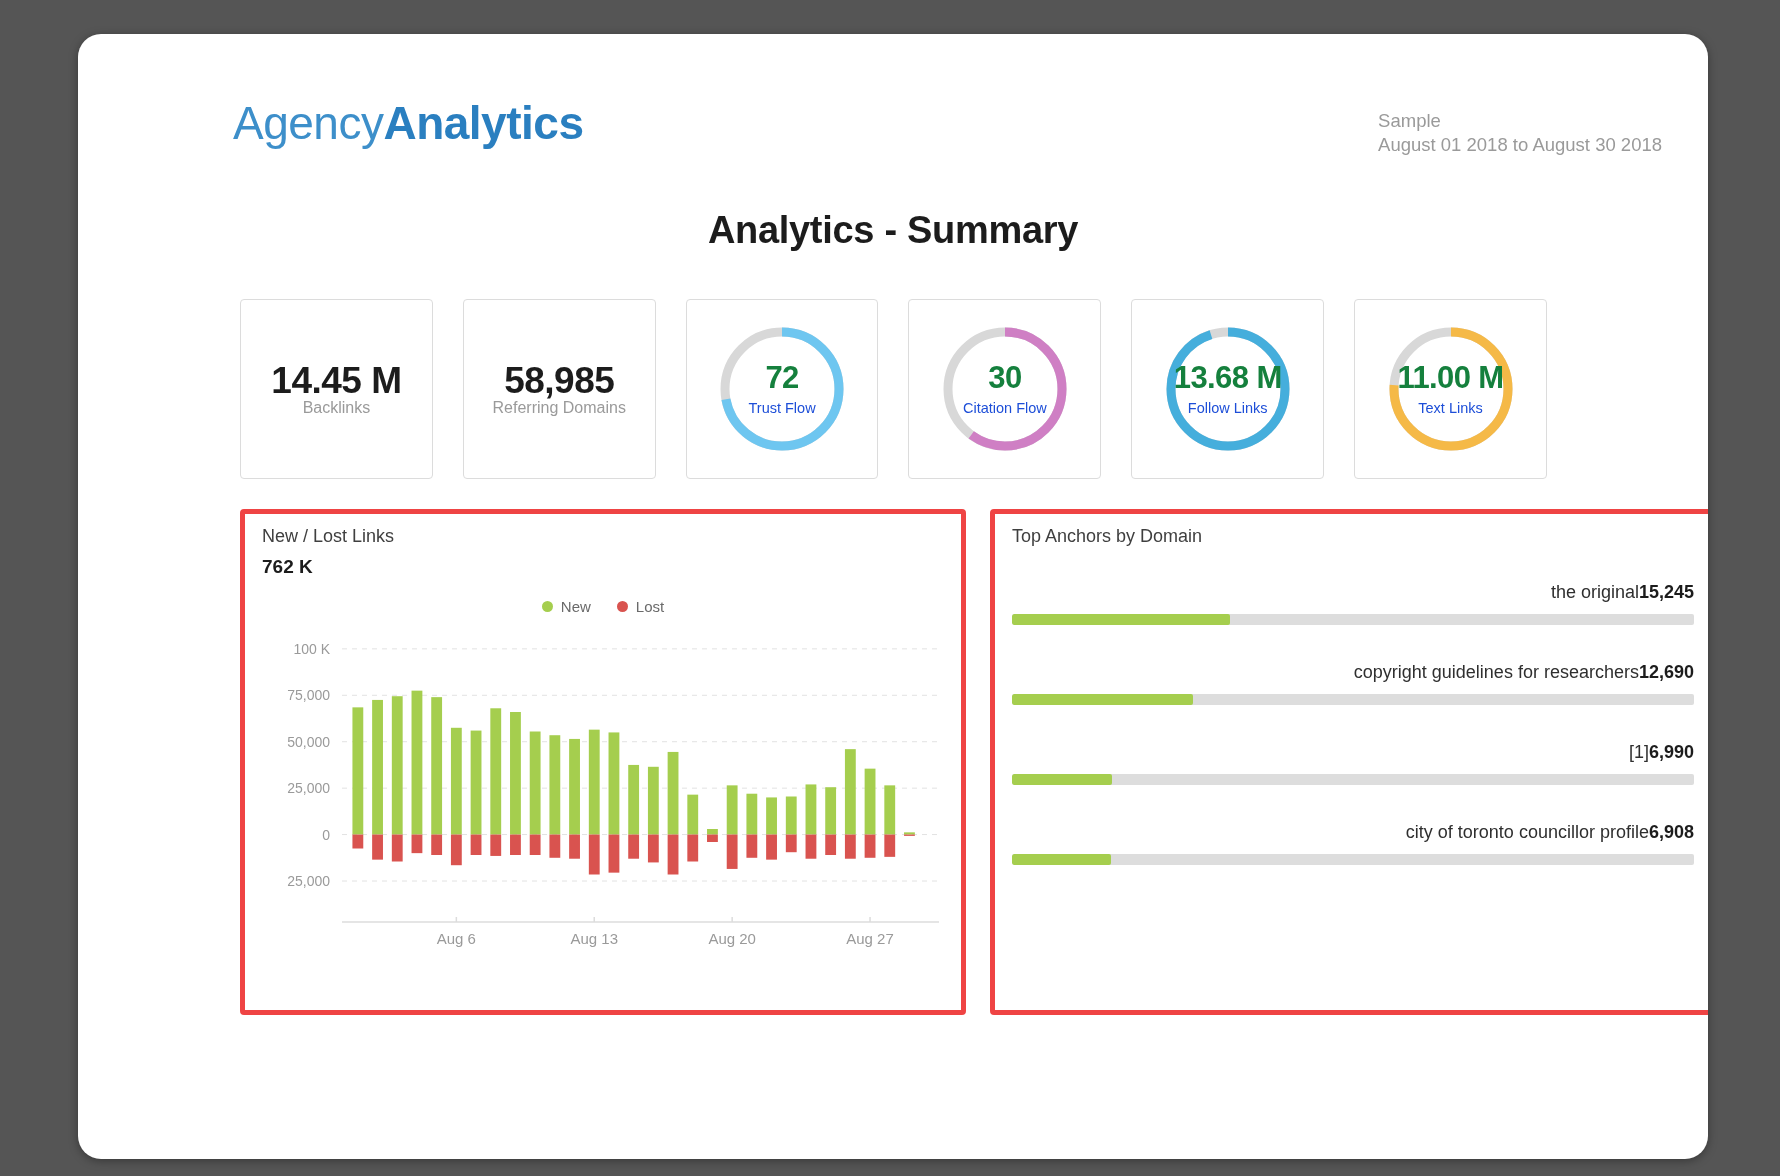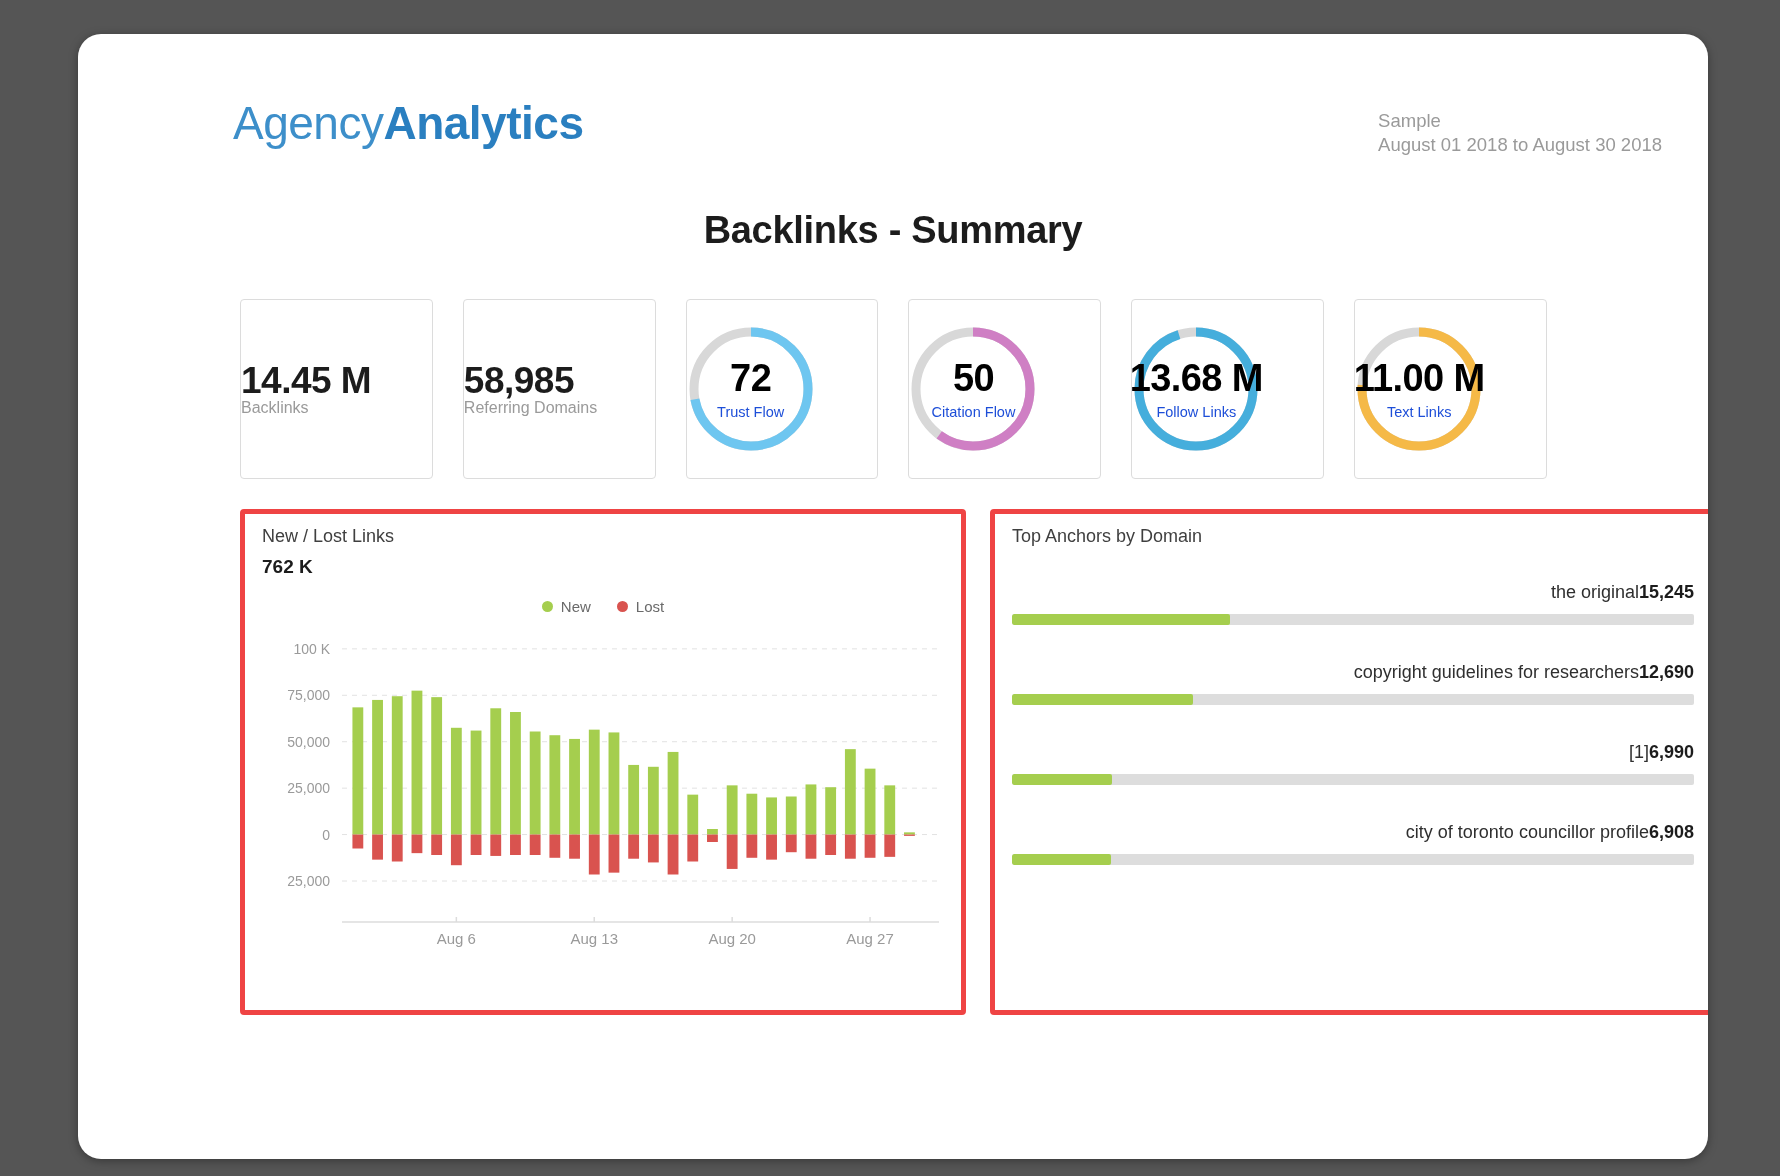--- a/index.html
+++ b/index.html
@@ -82,21 +82,21 @@
     gap: 30px;
   }
   .kpi-card {
     flex: 1 1 0;
     border: 1px solid #dcdcdc;
     border-radius: 4px;
     background: #fff;
     position: relative;
     display: flex;
     flex-direction: column;
-    align-items: flex-start;
+    align-items: center;
     justify-content: center;
   }
   .kpi-value {
     font-size: 37px;
     font-weight: 700;
     color: #1c1c1c;
     letter-spacing: -0.5px;
     line-height: 1;
   }
   .kpi-label {
@@ -118,23 +118,23 @@
     left: 0; top: 0;
     width: 128px; height: 128px;
     transform: rotate(-90deg);
   }
   .gauge-inner {
     position: relative;
     text-align: center;
     z-index: 2;
   }
   .gauge-value {
-    font-size: 38px;
+    font-size: 31px;
     font-weight: 700;
-    color: #000000;
+    color: #15803d;
     line-height: 1;
     letter-spacing: -0.6px;
     white-space: nowrap;
   }
   .gauge-label {
     margin-top: 7px;
     font-size: 14.5px;
     color: #1d4ed8;
     white-space: nowrap;
   }
@@ -243,21 +243,21 @@
     <div class="header">
       <div class="logo">
         <span class="lo-light">Agency</span><span class="lo-bold">Analytics</span>
       </div>
       <div class="meta">
         <div>Sample</div>
         <div>August 01 2018 to August 30 2018</div>
       </div>
     </div>
 
-    <div class="report-title">Backlinks - Summary</div>
+    <div class="report-title">Analytics - Summary</div>
 
     <div class="kpi-row">
 
       <div class="kpi-card">
         <div class="kpi-value">14.45 M</div>
         <div class="kpi-label">Backlinks</div>
       </div>
 
       <div class="kpi-card">
         <div class="kpi-value">58,985</div>
@@ -277,21 +277,21 @@
         </div>
       </div>
 
       <div class="kpi-card">
         <div class="gauge-wrap">
           <svg viewBox="0 0 128 128">
             <circle cx="64" cy="64" r="57" fill="none" stroke="#d8d8d8" stroke-width="9"></circle>
             <circle class="gauge-arc" cx="64" cy="64" r="57" fill="none" stroke-width="9" stroke-linecap="butt" stroke="#cf7fc4" stroke-dasharray="214.8849375055418 358.1415625092364"></circle>
           </svg>
           <div class="gauge-inner">
-            <div class="gauge-value">50</div>
+            <div class="gauge-value">30</div>
             <div class="gauge-label">Citation Flow</div>
           </div>
         </div>
       </div>
 
       <div class="kpi-card">
         <div class="gauge-wrap">
           <svg viewBox="0 0 128 128">
             <circle cx="64" cy="64" r="57" fill="none" stroke="#d8d8d8" stroke-width="9"></circle>
             <circle class="gauge-arc" cx="64" cy="64" r="57" fill="none" stroke-width="9" stroke-linecap="butt" stroke="#45aedc" stroke-dasharray="340.23448438377454 358.1415625092364"></circle>

